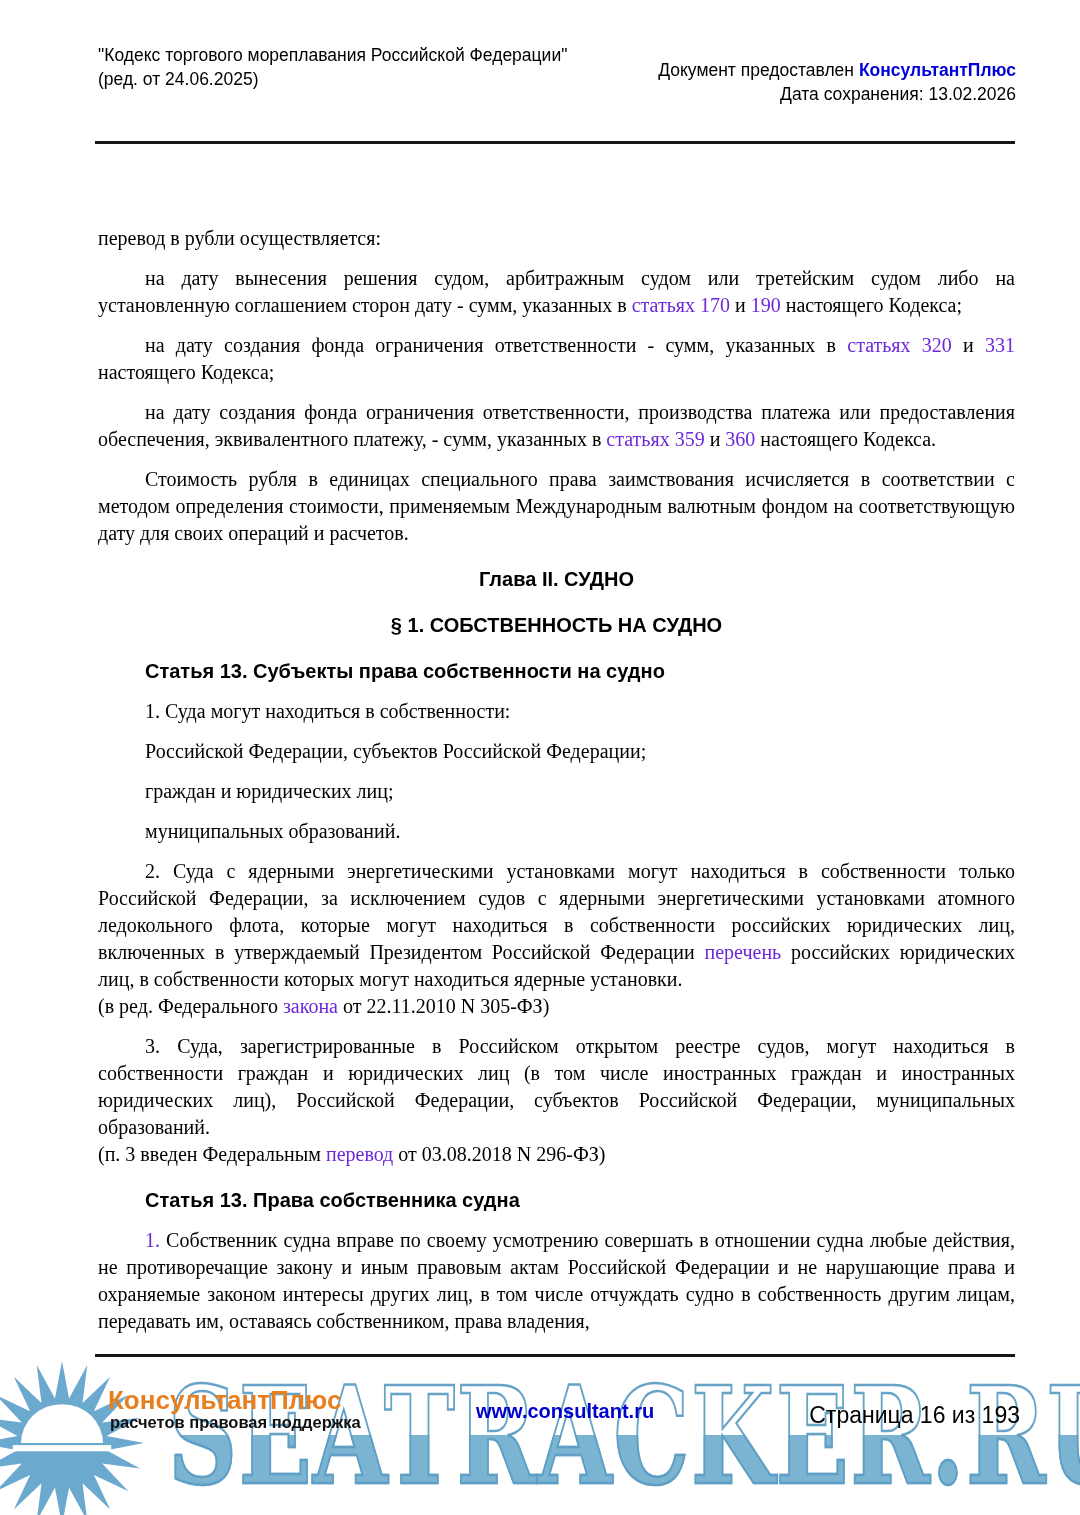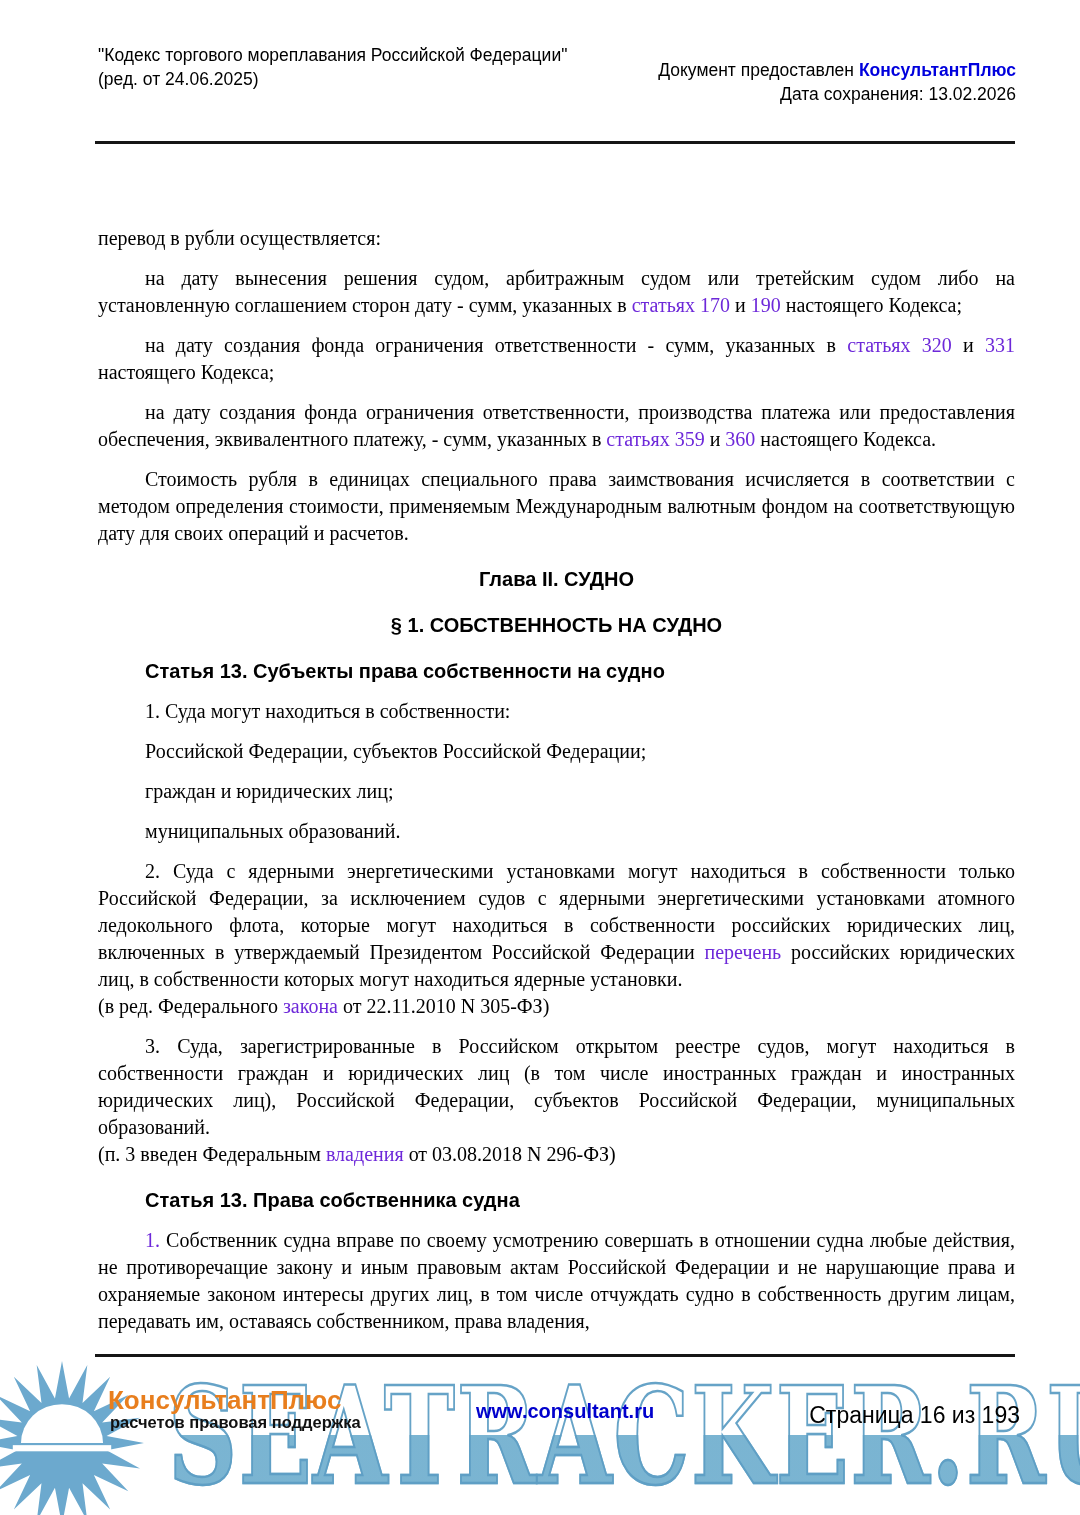--- a/index.html
+++ b/index.html
@@ -94,21 +94,21 @@
       <div class="heading center">Глава II. СУДНО</div>
       <div class="heading center">§ 1. СОБСТВЕННОСТЬ НА СУДНО</div>
       <div class="heading article">Статья 13. Субъекты права собственности на судно</div>
       <div class="para indent">1. Суда могут находиться в собственности:</div>
       <div class="para indent">Российской Федерации, субъектов Российской Федерации;</div>
       <div class="para indent">граждан и юридических лиц;</div>
       <div class="para indent">муниципальных образований.</div>
       <div class="para indent">2. Суда с ядерными энергетическими установками могут находиться в собственности только Российской Федерации, за исключением судов с ядерными энергетическими установками атомного ледокольного флота, которые могут находиться в собственности российских юридических лиц, включенных в утверждаемый Президентом Российской Федерации <span class="doclink">перечень</span> российских юридических лиц, в собственности которых могут находиться ядерные установки.</div>
       <div class="para amendment">(в ред. Федерального <span class="doclink">закона</span> от 22.11.2010 N 305-ФЗ)</div>
       <div class="para indent">3. Суда, зарегистрированные в Российском открытом реестре судов, могут находиться в собственности граждан и юридических лиц (в том числе иностранных граждан и иностранных юридических лиц), Российской Федерации, субъектов Российской Федерации, муниципальных образований.</div>
-      <div class="para amendment">(п. 3 введен Федеральным <span class="doclink">владения</span> от 03.08.2018 N 296-ФЗ)</div>
+      <div class="para amendment">(п. 3 введен Федеральным <span class="doclink">перевод</span> от 03.08.2018 N 296-ФЗ)</div>
       <div class="heading article">Статья 13. Права собственника судна</div>
       <div class="para indent"><span class="doclink">1.</span> Собственник судна вправе по своему усмотрению совершать в отношении судна любые действия, не противоречащие закону и иным правовым актам Российской Федерации и не нарушающие права и охраняемые законом интересы других лиц, в том числе отчуждать судно в собственность другим лицам, передавать им, оставаясь собственником, права владения,</div>
     </div>
 
   <div class="rule rule-bottom"></div>
 
   <svg class="sun" viewBox="0 0 160 160" width="164" height="164" aria-hidden="true">
     <polygon id="sun-rays" fill="#6CA9CE" points="80.0,4.0 86.9,40.5 104.7,7.9 100.0,44.8 127.0,19.3 111.1,52.9 144.7,37.0 119.2,64.0 156.1,59.3 123.5,77.1 160.0,84.0 123.5,90.9 156.1,108.7 119.2,104.0 144.7,131.0 111.1,115.1 127.0,148.7 100.0,123.2 104.7,160.1 86.9,127.5 80.0,164.0 73.1,127.5 55.3,160.1 60.0,123.2 33.0,148.7 48.9,115.1 15.3,131.0 40.8,104.0 3.9,108.7 36.5,90.9 0.0,84.0 36.5,77.1 3.9,59.3 40.8,64.0 15.3,37.0 48.9,52.9 33.0,19.3 60.0,44.8 55.3,7.9 73.1,40.5"></polygon>
     <path d="M 40,84 A 40,38 0 0 1 120,84 Z" fill="#ffffff"></path>
     <rect x="32" y="86" width="96" height="6" fill="#ffffff"></rect>

